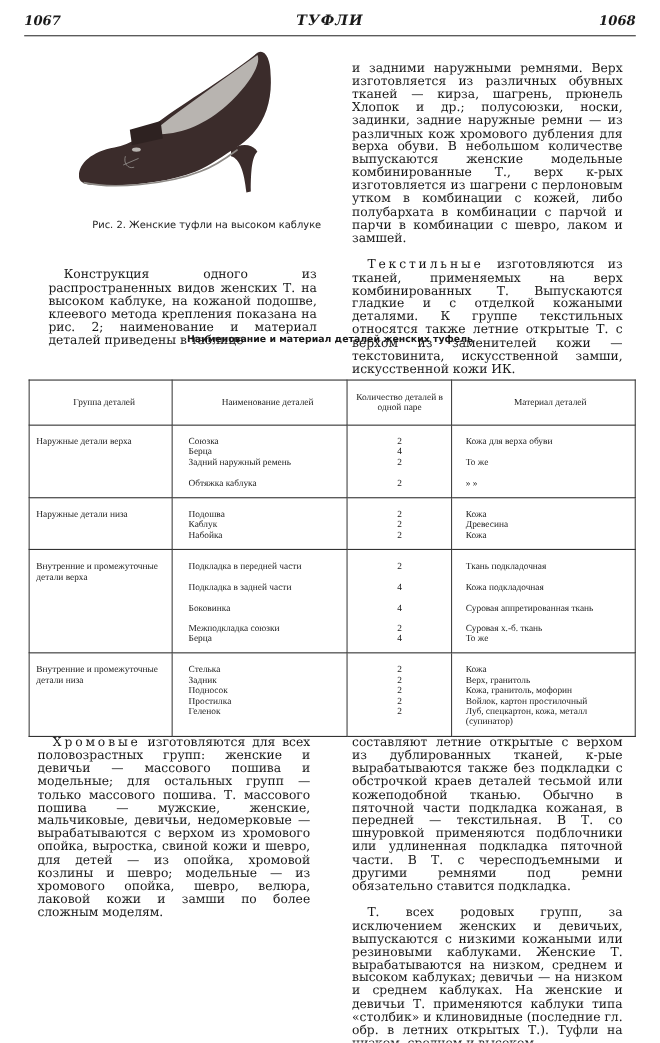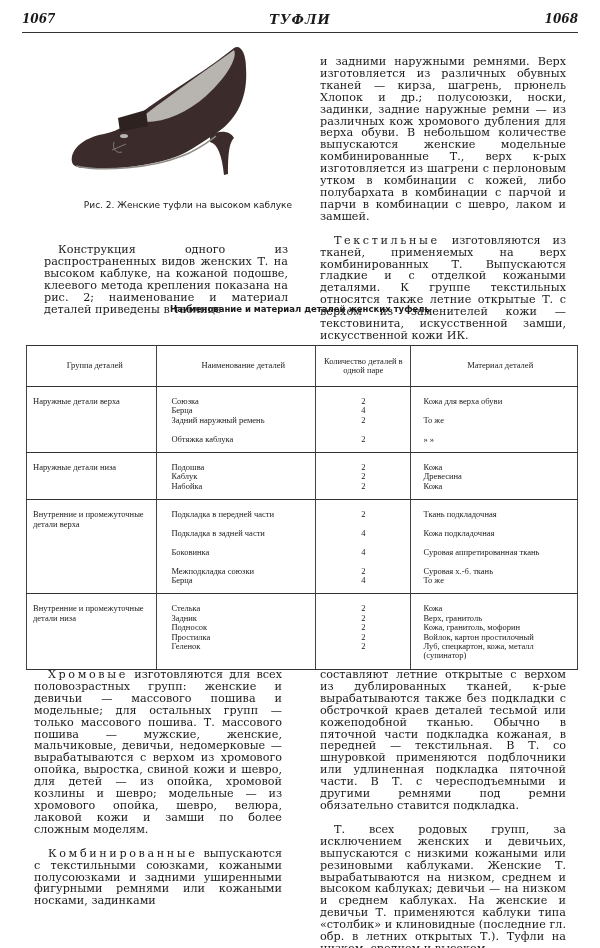--- a/index.html
+++ b/index.html
@@ -206,19 +206,18 @@
         <span class="line">Кожа, гранитоль, мофорин</span>
         <span class="line">Войлок, картон простилочный</span>
         <span class="line">Луб, спецкартон, кожа, металл (супинатор)</span>
       </td>
     </tr>
   </tbody>
 </table>
 
 <div class="text-block col-left-bottom">
   <p><span class="sp">Хромовые</span><span> изготовляются для всех половозрастных групп: женские и девичьи — массового пошива и модельные; для остальных групп — только массового пошива. Т. массового пошива — мужские, женские, мальчиковые, девичьи, недомерковые — вырабатываются с верхом из хромового опойка, выростка, свиной кожи и шевро, для детей — из опойка, хромовой козлины и шевро; модельные — из хромового опойка, шевро, велюра, лаковой кожи и замши по более сложным моделям.</span></p>
-  <p><span class="sp">Комбинированные</span><span> выпускаются с текстильными союзками, кожаными полусоюзками и задними уширенными фигурными ремнями или кожаными носками, задинками</span></p>
 </div>
 
 <div class="text-block col-right-bottom">
   <p class="noindent">составляют летние открытые с верхом из дублированных тканей, к-рые вырабатываются также без подкладки с обстрочкой краев деталей тесьмой или кожеподобной тканью. Обычно в пяточной части подкладка кожаная, в передней — текстильная. В Т. со шнуровкой применяются подблочники или удлиненная подкладка пяточной части. В Т. с чересподъемными и другими ремнями под ремни обязательно ставится подкладка.</p>
   <p>Т. всех родовых групп, за исключением женских и девичьих, выпускаются с низкими кожаными или резиновыми каблуками. Женские Т. вырабатываются на низком, среднем и высоком каблуках; девичьи — на низком и среднем каблуках. На женские и девичьи Т. применяются каблуки типа «столбик» и клиновидные (последние гл. обр. в летних открытых Т.). Туфли на низком, среднем и высоком</p>
 </div>
 
 </body></html>

